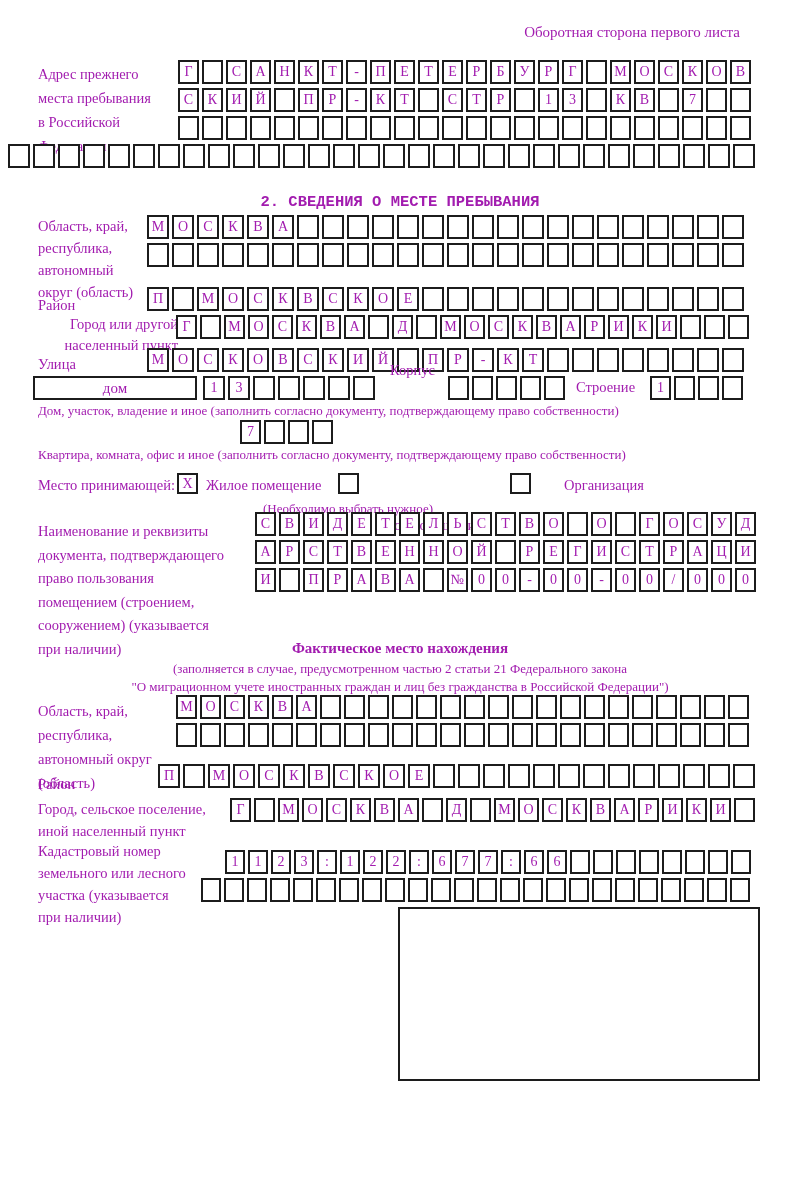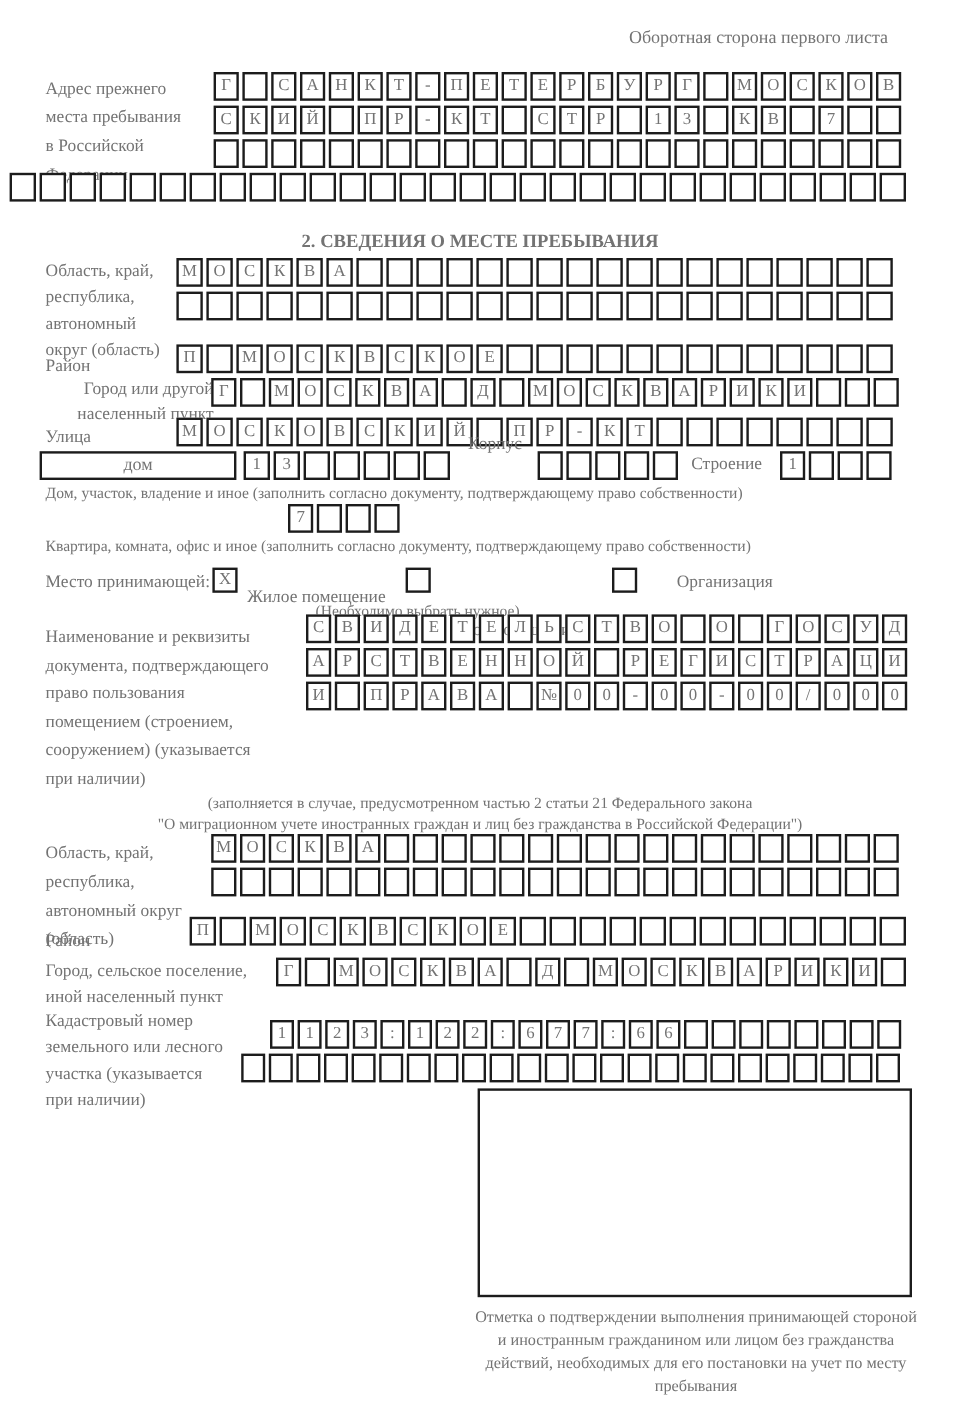--- a/index.html
+++ b/index.html
@@ -1,24 +1,24 @@
 <!DOCTYPE html>
 <html><head>
 <meta charset="utf-8">
 <style>
   html,body{margin:0;padding:0;background:#fff;}
   #page{
     position:relative;width:800px;height:1180px;background:#fff;
-    font-family:"Liberation Serif","DejaVu Serif",serif;color:#737373;
+    font-family:"Liberation Serif","DejaVu Serif",serif;color:#a21caf;
     overflow:hidden;
   }
   .abs{position:absolute;}
   .lbl{font-size:14.5px;line-height:24px;white-space:pre-line;}
   .cap{font-size:13px;line-height:16px;}
-  .ttl{font-weight:bold;font-size:15.5px;}
+  .ttl{font-weight:bold;font-size:15.5px;font-family:Liberation Mono, monospace;}
   .center{text-align:center;}
   .cellrow{display:flex;flex-direction:row;}
   .cell{
     display:inline-block;box-sizing:content-box;
     width:17px;height:20px;border:2px solid #1c1c1c;margin-right:3px;
     font-size:14px;line-height:20px;text-align:center;background:#fff;
   }
   .wide .cell{width:18px;}
   .narrow .cell{width:16px;}
   .fieldbox{
@@ -327,21 +327,21 @@
   <div class="abs cellrow" style="left:240px;top:420px;">
       <span class="cell">7</span>
       <span class="cell"></span>
       <span class="cell"></span>
       <span class="cell"></span>
     </div>
   <div class="abs cap" style="left:38px;top:447px;width:720px;">Квартира, комната, офис и иное (заполнить согласно документу, подтверждающему право собственности)</div>
 
   <div class="abs" style="left:38px;top:477px;font-size:14.5px;">Место принимающей:</div>
   <div class="abs cb" style="left:177px;top:473px;">X</div>
-  <div class="abs" style="left:206px;top:477px;font-size:14.5px;margin-top:13px;">Жилое помещение</div>
+  <div class="abs" style="left:206px;top:477px;font-size:14.5px;">Жилое помещение</div>
   <div class="abs cb" style="left:338px;top:473px;"></div>
   <div class="abs" style="left:376px;top:477px;font-size:14.5px;margin-top:40px;">Иное помещение</div>
   <div class="abs cb" style="left:510px;top:473px;"></div>
   <div class="abs" style="left:564px;top:477px;font-size:14.5px;">Организация</div>
   <div class="abs cap center" style="left:188px;top:501px;width:320px;">(Необходимо выбрать нужное)</div>
 
   <div class="abs lbl" style="left:38px;top:520px;line-height:23.5px;width:215px;">Наименование и реквизиты
 документа, подтверждающего
 право пользования
 помещением (строением,
@@ -410,20 +410,21 @@
       <span class="cell">0</span>
       <span class="cell">-</span>
       <span class="cell">0</span>
       <span class="cell">0</span>
       <span class="cell">/</span>
       <span class="cell">0</span>
       <span class="cell">0</span>
       <span class="cell">0</span>
     </div>
 
+  <div class="abs center" style="left:0;top:640px;width:800px;font-weight:bold;font-size:15px;">Фактическое место нахождения</div>
   <div class="abs cap center" style="left:0;top:661px;width:800px;">(заполняется в случае, предусмотренном частью 2 статьи 21 Федерального закона</div>
   <div class="abs cap center" style="left:0;top:679px;width:800px;">"О миграционном учете иностранных граждан и лиц без гражданства в Российской Федерации")</div>
 
   <div class="abs lbl" style="left:38px;top:699px;line-height:24px;width:160px;">Область, край,
 республика,
 автономный округ
 (область)</div>
   <div class="abs cellrow" style="left:176px;top:695px;">
       <span class="cell">М</span>
       <span class="cell">О</span>
@@ -582,15 +583,14 @@
       <span class="cell"></span>
       <span class="cell"></span>
       <span class="cell"></span>
       <span class="cell"></span>
       <span class="cell"></span>
       <span class="cell"></span>
       <span class="cell"></span>
     </div>
 
   <div class="abs stamp" style="left:398px;top:907px;width:358px;height:170px;"></div>
-  <div class="abs center" style="left:392px;top:1088px;width:376px;font-size:13.5px;line-height:19px;">Отметка о подтверждении выполнения принимающей стороной и иностранным гражданином или лицом без гражданства действий, необходимых для его постановки на учет по месту пребывания</div>
 
 </div>
 
 </body></html>

